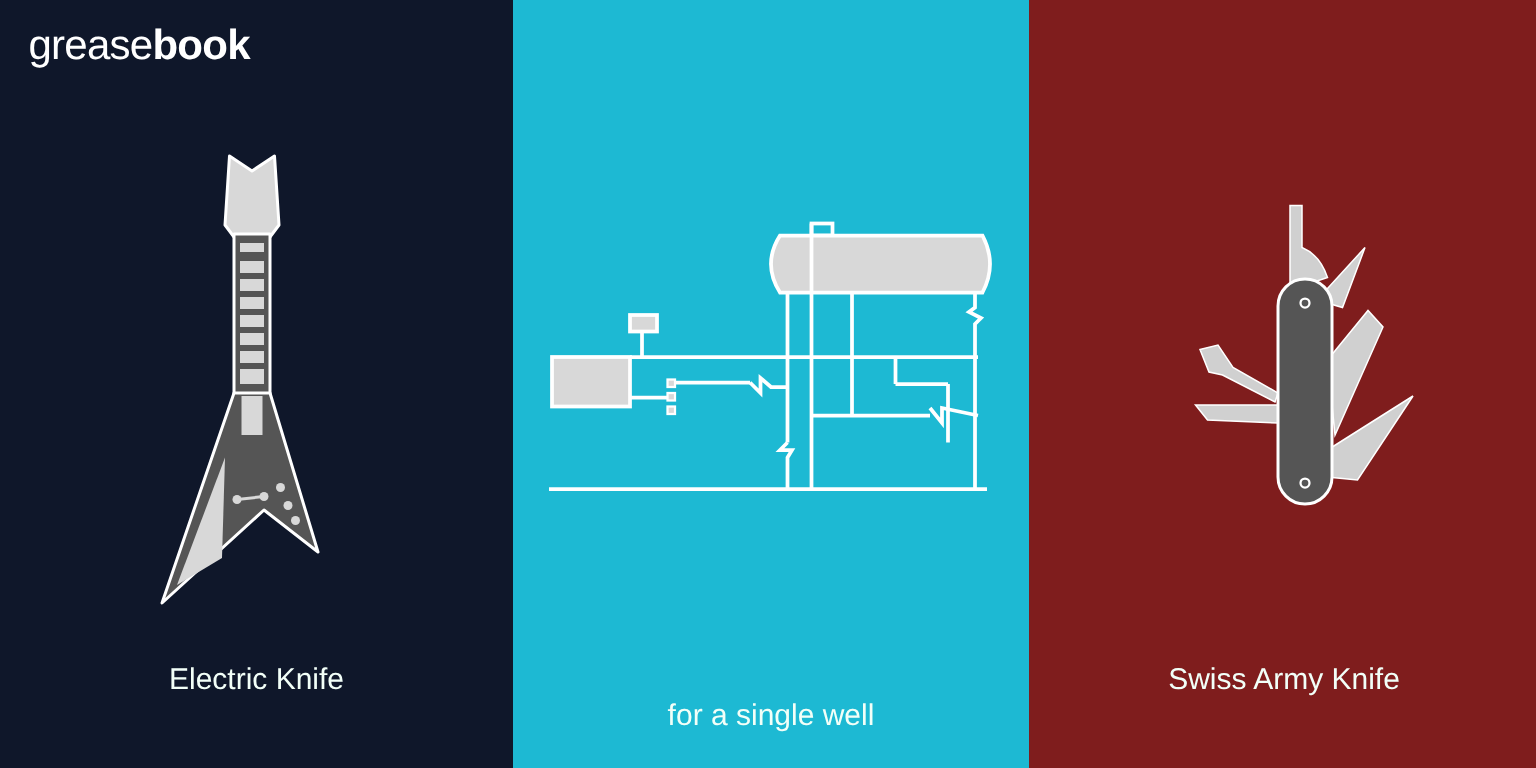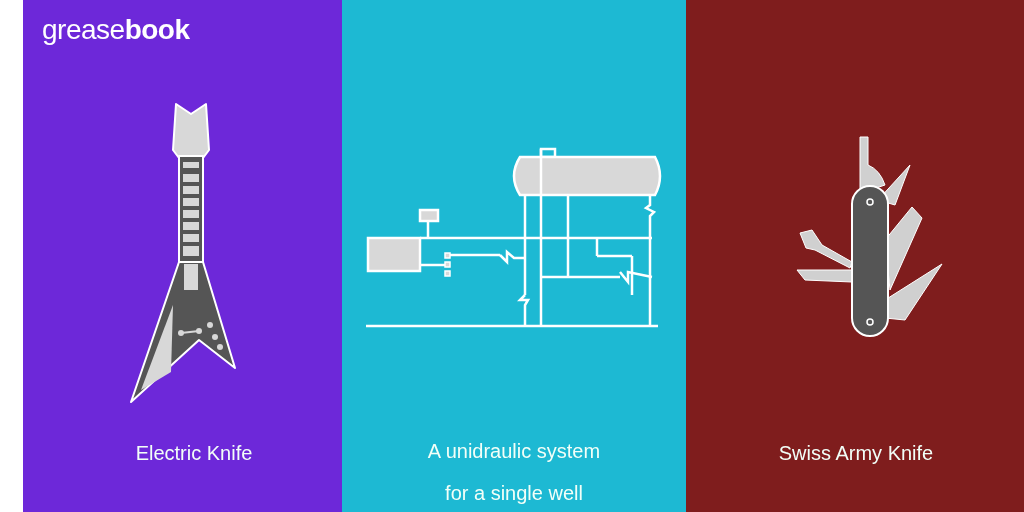--- a/index.html
+++ b/index.html
@@ -1,18 +1,18 @@
 <!DOCTYPE html>
 <html><head>
 <meta charset="utf-8">
 <style>
   html,body{margin:0;padding:0;}
   body{width:1024px;height:512px;overflow:hidden;position:relative;font-family:"Liberation Sans",sans-serif;}
   .panel{position:absolute;top:0;height:512px;}
-  .p1{left:0;width:342px;background:#6d28d9;margin-left:23px;}
+  .p1{left:0;width:342px;background:#0f172a;}
   .p2{left:342px;width:344px;background:#1db9d3;}
   .p3{left:686px;width:340px;background:#7f1d1d;}
   .logo{position:absolute;left:19px;top:14px;font-size:28px;color:#fff;letter-spacing:-0.5px;}
   .logo b{font-weight:bold;}
   .caption{position:absolute;left:0;width:100%;text-align:center;color:#f2fff8;font-size:20px;line-height:26px;}
   svg{position:absolute;}
 </style>
 </head>
 <body>
 
@@ -72,22 +72,21 @@
       <line x1="597" y1="256" x2="632" y2="256"></line>
       <line x1="632" y1="256" x2="632" y2="295"></line>
       <path d="M650,195 L650,205 L646,208 L654,212 L650,216 L650,326"></path>
     </g>
     <g fill="#d8d8d8" stroke="#fff" stroke-width="1.5">
       <rect x="445" y="253" width="5" height="5"></rect>
         <rect x="445" y="262" width="5" height="5"></rect>
         <rect x="445" y="271" width="5" height="5"></rect>
     </g>
   </svg>
-  <div class="caption" style="top:438px">A unidraulic system</div>
-  <div class="caption" style="top:480px">for a single well</div>
+  <div class="caption" style="top:464px">for a single well</div>
 </div>
 
 <div class="panel p3">
   <svg width="338" height="512" viewBox="686 0 338 512">
     <g fill="#d0d0d0" stroke="#fff" stroke-width="1">
       <path d="M860,137 L868,137 L868,165 Q880,170 885,185 L870,190 L860,190 Z"></path>
       <path d="M878,200 L910,165 L895,205 Z"></path>
       <path d="M800,233 L812,230 L822,245 L852,262 L850,268 L815,250 L806,248 Z"></path>
       <path d="M797,270 L852,270 L852,282 L805,280 Z"></path>
       <path d="M885,240 L912,207 L922,218 L890,290 Z"></path>

